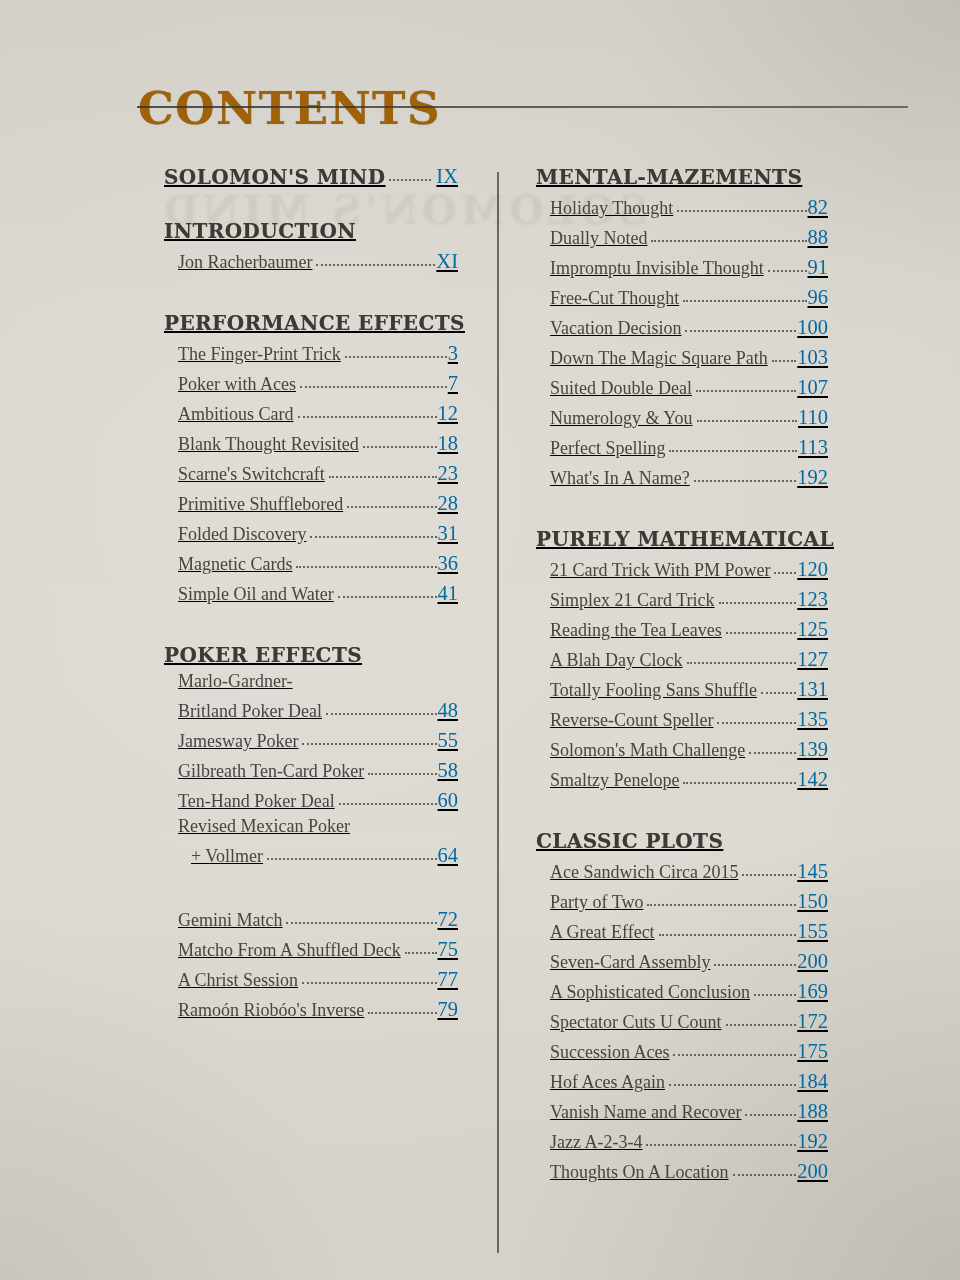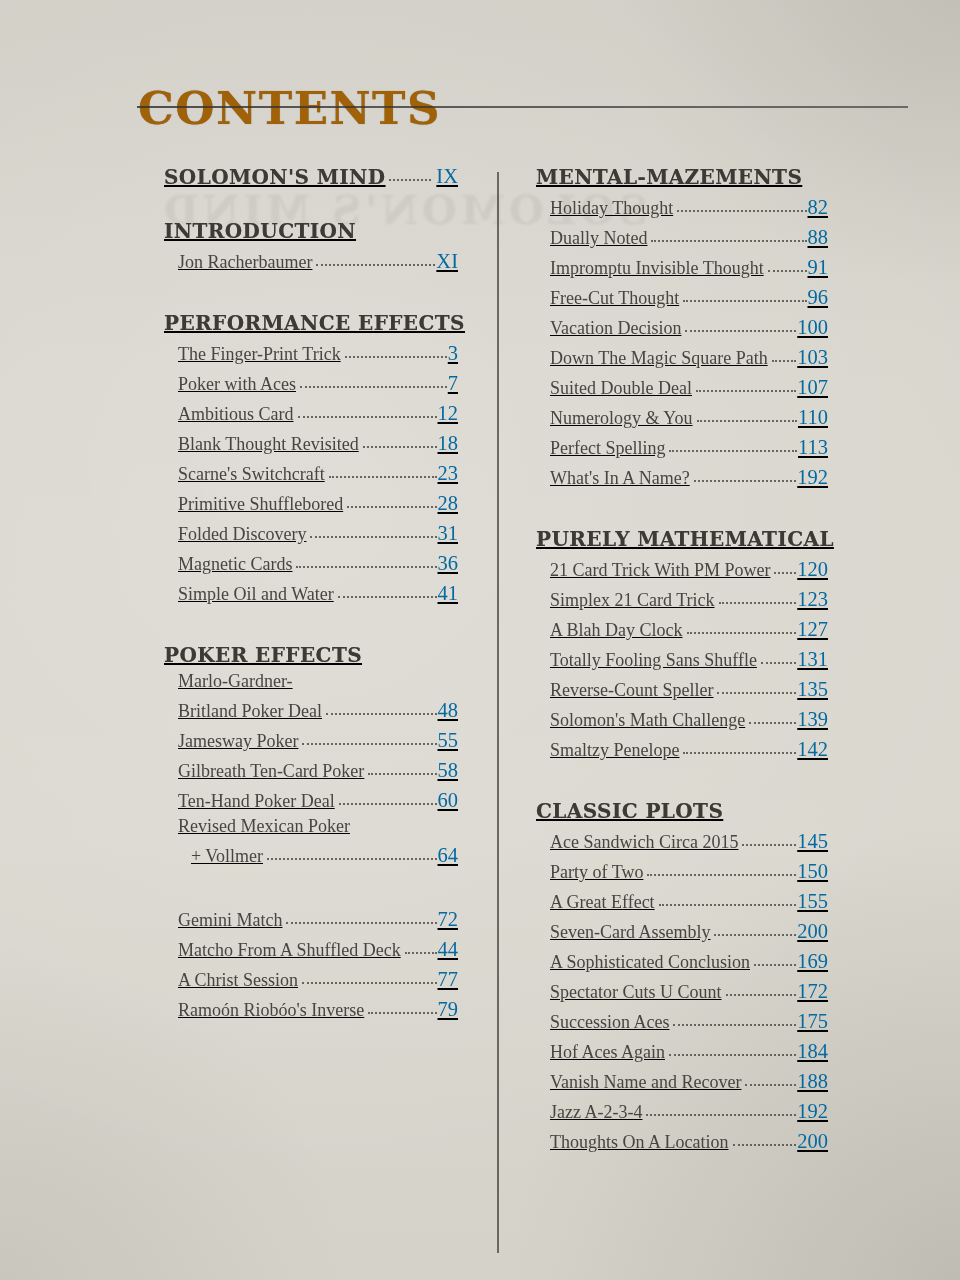--- a/index.html
+++ b/index.html
@@ -243,21 +243,21 @@
     </div>
     <div class="toc-section">
       <div class="toc-row entry-row">
         <span class="entry-text">Gemini Match</span>
         <div class="leader"></div>
         <span class="page-num">72</span>
       </div>
       <div class="toc-row entry-row">
         <span class="entry-text">Matcho From A Shuffled Deck</span>
         <div class="leader"></div>
-        <span class="page-num">44</span>
+        <span class="page-num">75</span>
       </div>
       <div class="toc-row entry-row">
         <span class="entry-text">A Christ Session</span>
         <div class="leader"></div>
         <span class="page-num">77</span>
       </div>
       <div class="toc-row entry-row">
         <span class="entry-text">Ramoón Riobóo's Inverse</span>
         <div class="leader"></div>
         <span class="page-num">79</span>
@@ -329,20 +329,25 @@
         <span class="entry-text">21 Card Trick With PM Power</span>
         <div class="leader"></div>
         <span class="page-num">120</span>
       </div>
       <div class="toc-row entry-row">
         <span class="entry-text">Simplex 21 Card Trick</span>
         <div class="leader"></div>
         <span class="page-num">123</span>
       </div>
       <div class="toc-row entry-row">
+        <span class="entry-text">Reading the Tea Leaves</span>
+        <div class="leader"></div>
+        <span class="page-num">125</span>
+      </div>
+      <div class="toc-row entry-row">
         <span class="entry-text">A Blah Day Clock</span>
         <div class="leader"></div>
         <span class="page-num">127</span>
       </div>
       <div class="toc-row entry-row">
         <span class="entry-text">Totally Fooling Sans Shuffle</span>
         <div class="leader"></div>
         <span class="page-num">131</span>
       </div>
       <div class="toc-row entry-row">

